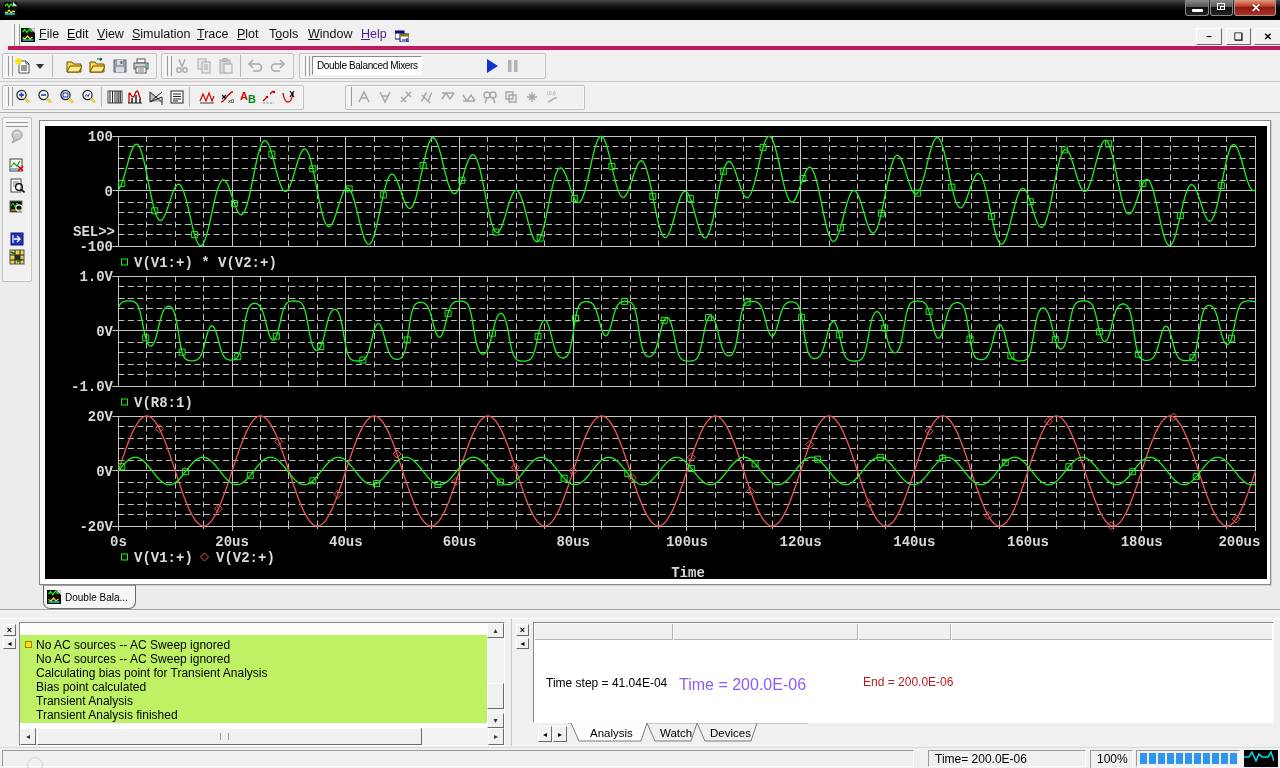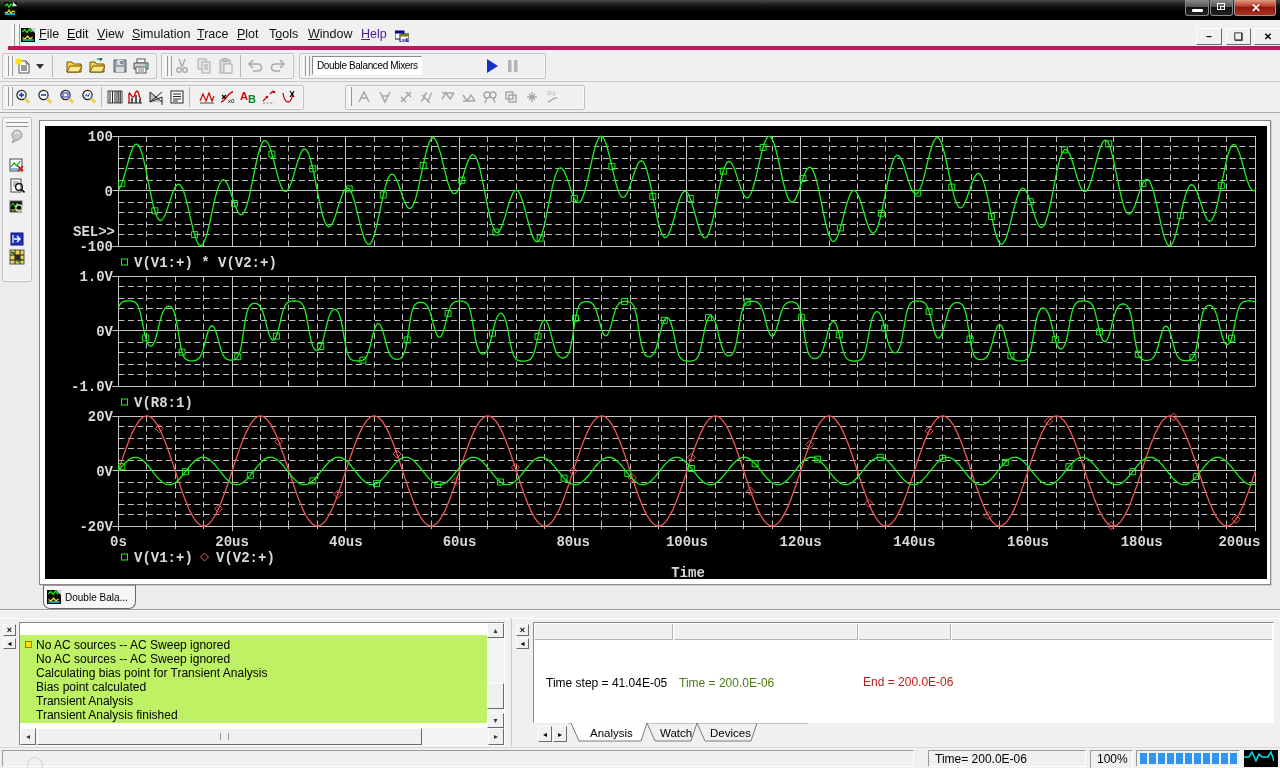--- a/index.html
+++ b/index.html
@@ -368,22 +368,22 @@
       <div class="ab btn3d" style="left:4px;top:19px;width:13px;height:11px;font-size:8px;text-align:center;line-height:9px">◂</div>
       <div class="ab sunk" style="left:21px;top:3px;width:741px;height:101px;background:#fff"></div>
       <div class="ab" style="left:23px;top:5px;width:737px;height:16px;background:#f0f0f0;border-bottom:1px solid #b5b5b5">
         <div class="ab" style="left:137px;top:0;width:1px;height:16px;background:#b5b5b5"></div>
         <div class="ab" style="left:138px;top:0;width:1px;height:16px;background:#fff"></div>
         <div class="ab" style="left:322px;top:0;width:1px;height:16px;background:#b5b5b5"></div>
         <div class="ab" style="left:323px;top:0;width:1px;height:16px;background:#fff"></div>
         <div class="ab" style="left:415px;top:0;width:1px;height:16px;background:#b5b5b5"></div>
         <div class="ab" style="left:416px;top:0;width:1px;height:16px;background:#fff"></div>
       </div>
-      <div class="ab" style="left:34px;top:57px;font-size:12px;color:#000">Time step =  41.04E-05</div>
-      <div class="ab" style="left:167px;top:57px;font-size:12px;color:#4d7c0f">Time =  200.0E-06</div>
+      <div class="ab" style="left:34px;top:57px;font-size:12px;color:#000">Time step =  41.04E-04</div>
+      <div class="ab" style="left:167px;top:57px;font-size:16px;color:#8b5cf6">Time =  200.0E-06</div>
       <div class="ab" style="left:351px;top:56px;font-size:12px;color:#b91c1c">End =  200.0E-06</div>
       <div class="ab btn3d" style="left:26px;top:107px;width:14px;height:16px;text-align:center;font-size:8px;line-height:15px">◂</div>
       <div class="ab btn3d" style="left:41px;top:107px;width:14px;height:16px;text-align:center;font-size:8px;line-height:15px">▸</div>
       <svg class="ab" style="left:56px;top:104px" width="240" height="22" viewBox="0 0 240 22">
 <path d="M0 0h240" stroke="#9a9a9a"></path>
 <path d="M3 0l8 18h62l6-18" fill="#fff" stroke="#7a7a7a"></path>
 <path d="M79 0l8 18h36l6-18" fill="none" stroke="#7a7a7a"></path>
 <path d="M129 0l8 18h46l6-18" fill="none" stroke="#7a7a7a"></path>
 <text x="22" y="14" font-size="11.5" font-family="Liberation Sans" fill="#000">Analysis</text>
 <text x="92" y="14" font-size="11.5" font-family="Liberation Sans" fill="#000">Watch</text>

